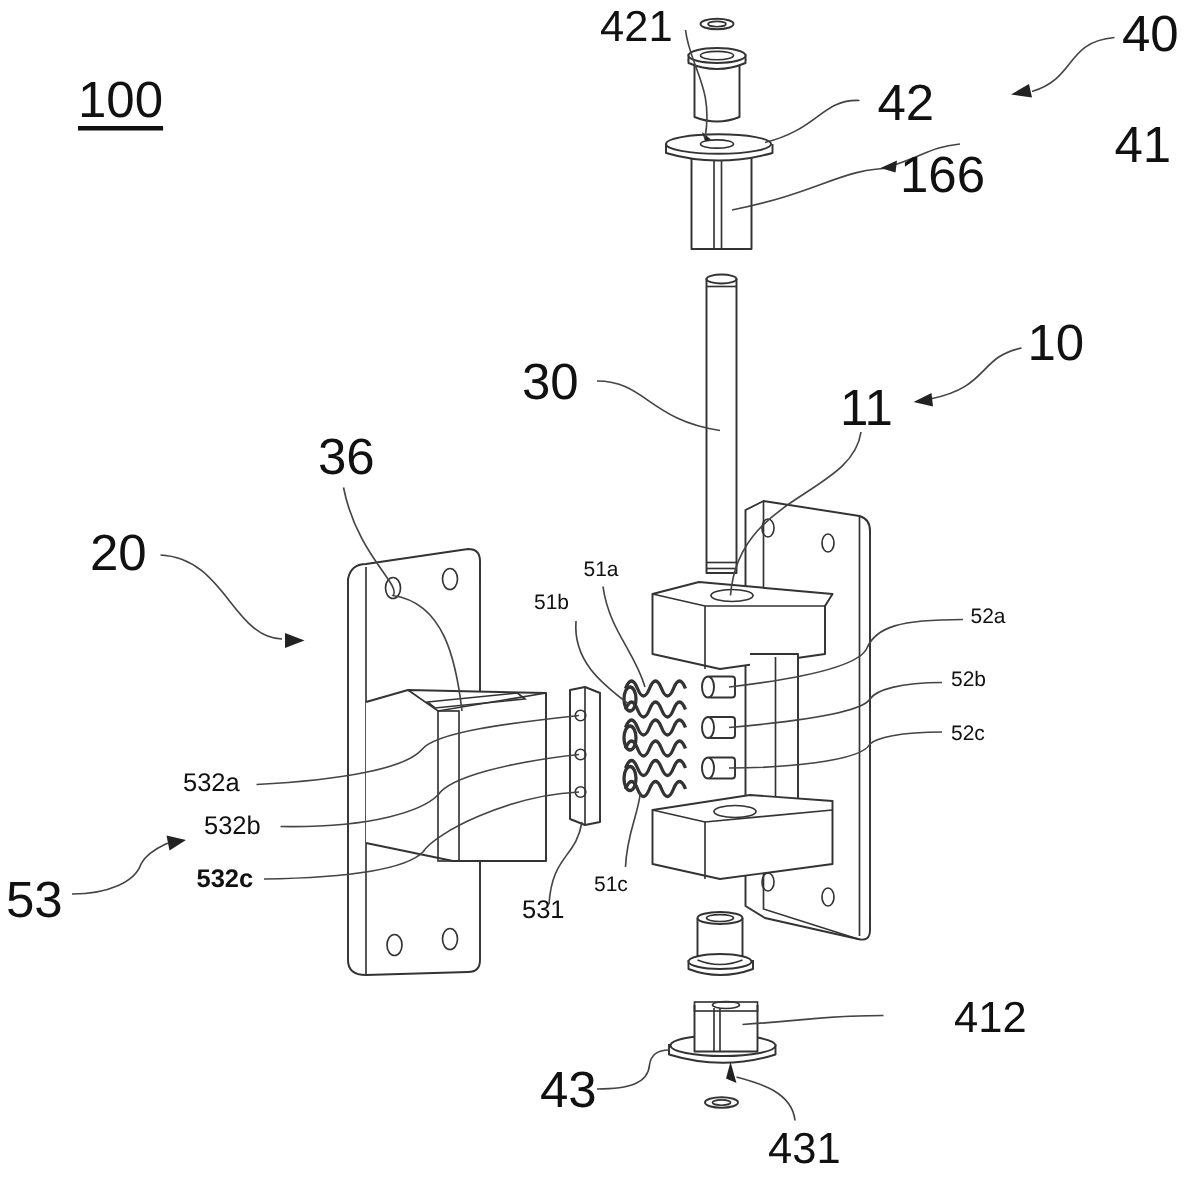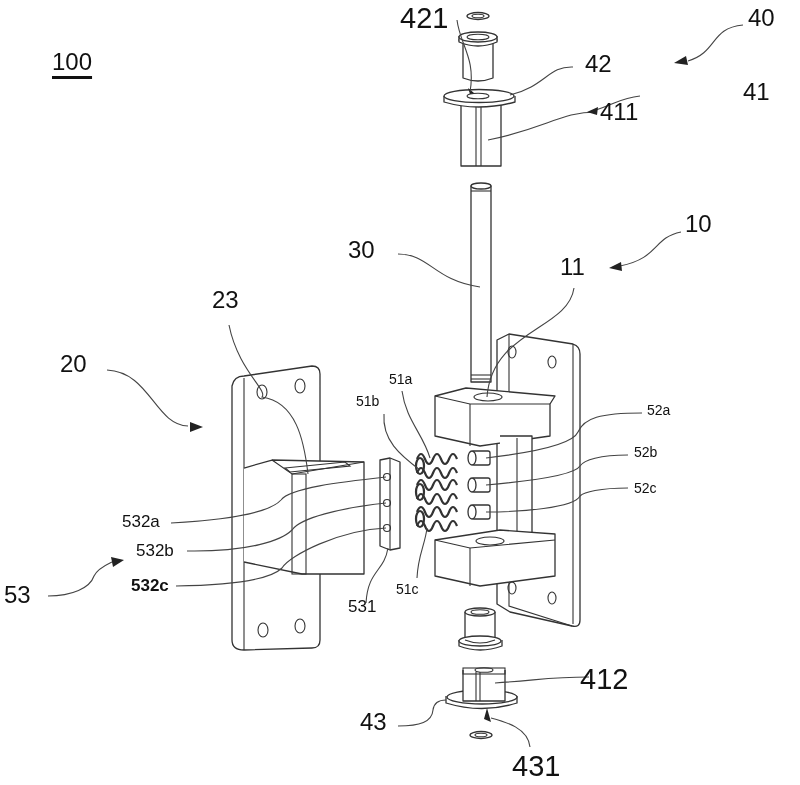--- a/index.html
+++ b/index.html
@@ -1,19 +1,19 @@
 <!DOCTYPE html>
 <html><head>
 <meta charset="utf-8">
 <style>
   html, body { margin: 0; padding: 0; background: #ffffff; }
   #canvas { position: relative; width: 800px; height: 785px; overflow: hidden; background: #fff; }
   svg { position: absolute; left: 0; top: 0; }
   .lbl { position: absolute; font-family: "Liberation Sans", sans-serif; color: #111; line-height: 1; white-space: nowrap; }
-  .big { font-size: 24px; }
+  .big { font-size: 34px; }
   .med { font-size: 29px; }
   .sm  { font-size: 14px; }
   .xs  { font-size: 17px; }
   .ul  { text-decoration: underline; text-decoration-thickness: 3px; text-underline-offset: 6px; }
   .part { fill: #fff; stroke: #333; stroke-width: 1.3; stroke-linejoin: round; }
   .thin { fill: none; stroke: #333; stroke-width: 1.1; }
   .lead { fill: none; stroke: #444; stroke-width: 1.1; }
   .arrow { fill: #222; }
   .spring { fill: none; stroke: #333; stroke-width: 2.2; }
 </style>
@@ -203,33 +203,33 @@
 
     <path d="M530 747 C528 728 506 722 491 718" class="lead"></path>
   </g>
 </svg>
 
 <span class="lbl big ul" style="left:52px;top:50px;">100</span>
 <span class="lbl med" style="left:400px;top:4px;">421</span>
 <span class="lbl big" style="left:748px;top:6px;">40</span>
 <span class="lbl big" style="left:585px;top:52px;">42</span>
 <span class="lbl big" style="left:743px;top:80px;">41</span>
-<span class="lbl big" style="left:600px;top:100px;">411</span>
+<span class="lbl big" style="left:600px;top:100px;">166</span>
 <span class="lbl big" style="left:685px;top:212px;">10</span>
 <span class="lbl big" style="left:560px;top:255px;">11</span>
 <span class="lbl big" style="left:348px;top:238px;">30</span>
-<span class="lbl big" style="left:212px;top:288px;">23</span>
+<span class="lbl big" style="left:212px;top:288px;">36</span>
 <span class="lbl big" style="left:60px;top:352px;">20</span>
 <span class="lbl sm" style="left:389px;top:372px;">51a</span>
 <span class="lbl sm" style="left:356px;top:394px;">51b</span>
 <span class="lbl sm" style="left:647px;top:403px;">52a</span>
 <span class="lbl sm" style="left:634px;top:445px;">52b</span>
 <span class="lbl sm" style="left:634px;top:481px;">52c</span>
 <span class="lbl xs" style="left:122px;top:513px;">532a</span>
 <span class="lbl xs" style="left:136px;top:542px;">532b</span>
 <span class="lbl xs" style="left:131px;top:577px;font-weight:bold;">532c</span>
 <span class="lbl big" style="left:4px;top:583px;">53</span>
 <span class="lbl xs" style="left:348px;top:598px;">531</span>
 <span class="lbl sm" style="left:396px;top:582px;">51c</span>
-<span class="lbl med" style="left:580px;top:665px;">412</span>
+<span class="lbl med" style="left:636px;top:665px;">412</span>
 <span class="lbl big" style="left:360px;top:710px;">43</span>
 <span class="lbl med" style="left:512px;top:752px;">431</span>
 </div>
 
 </body></html>

